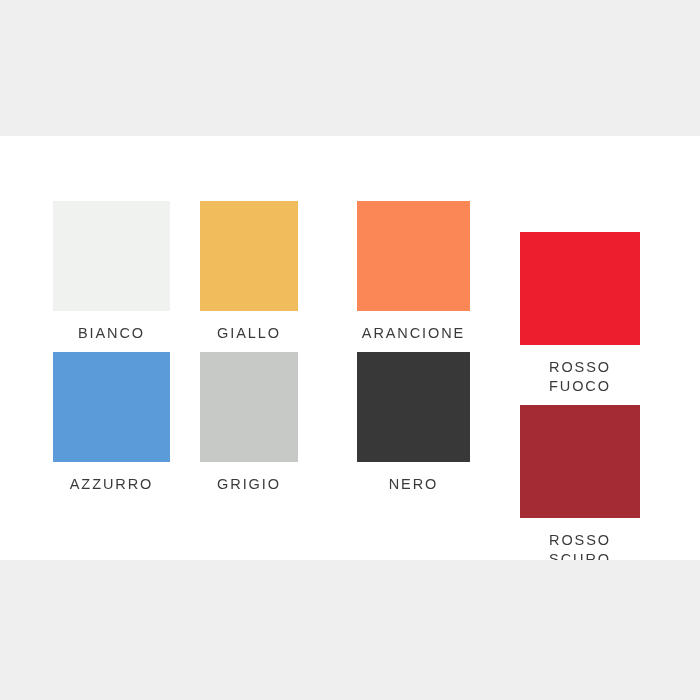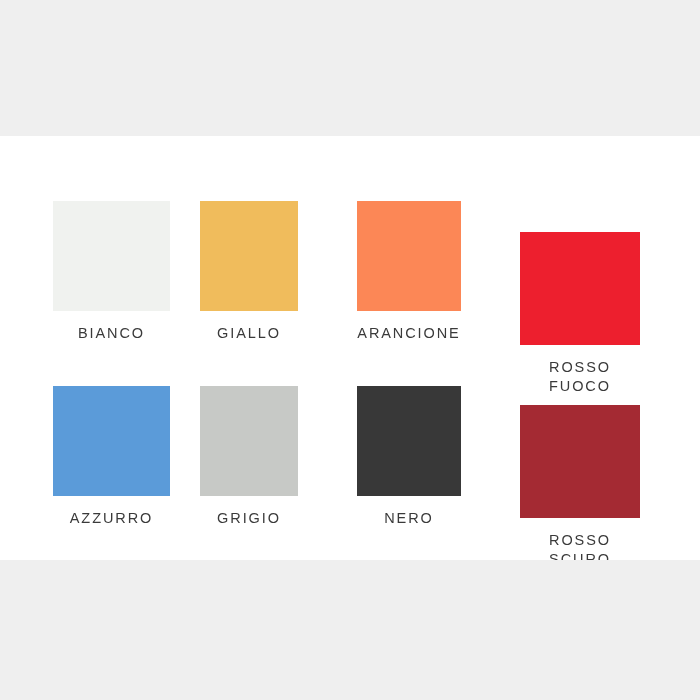--- a/index.html
+++ b/index.html
@@ -69,25 +69,25 @@
     line-height: 19px;
     letter-spacing: 1.9px;
     color: #3a3a3a;
     white-space: pre-line;
     font-weight: 400;
   }
 
   
   .col-1 { left: 53px;  width: 117px; }
   .col-2 { left: 200px; width: 98px; }
-  .col-3 { left: 357px; width: 104px; }
+  .col-3 { left: 357px; width: 113px; }
   .col-4 { left: 520px; width: 120px; margin-top: 31px; }
 
   .row-1 { top: 65px; }
-  .row-2 { top: 250px; }
+  .row-2 { top: 216px; }
 
   .row-1 .swatch-chip { height: 110px; }
   .row-2 .swatch-chip { height: 110px; }
 
   
   .col-4.row-1 .swatch-chip { height: 113px; }
   .col-4.row-2 .swatch-chip { height: 113px; }
   .col-4.row-2 { top: 238px; }
 </style>
 </head>

